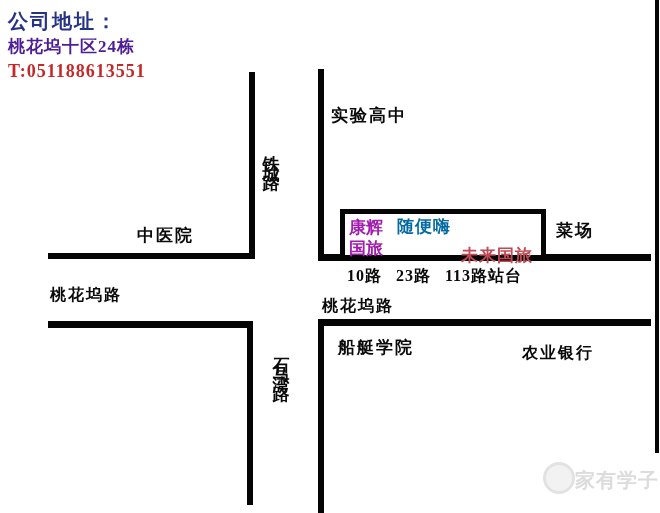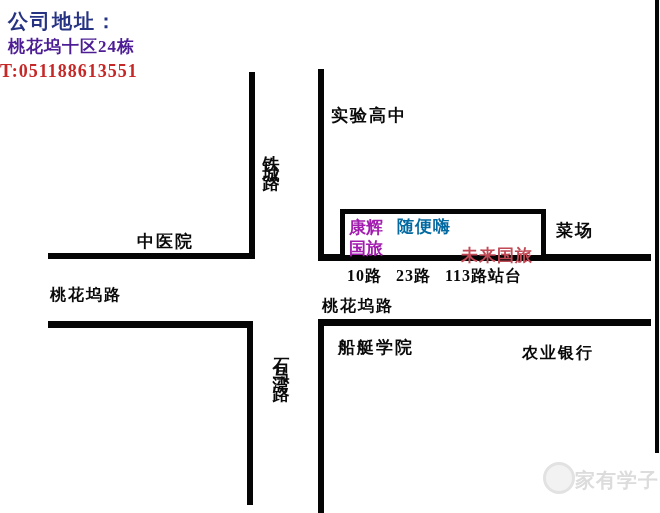--- a/index.html
+++ b/index.html
@@ -29,24 +29,24 @@
   }
   .shop-box{
     position:absolute;
     left:340px;top:209px;
     width:196px;height:41px;
     border:5px solid #050505;
     background:#ffffff;
   }
   .addr1{left:8px;top:10px;font-size:20px;letter-spacing:2px;}
   .addr2{left:8px;top:37px;font-size:17px;letter-spacing:1px;}
-  .addr3{left:0;top:61px;font-size:18px;letter-spacing:1px;}
+  .addr3{left:8px;top:61px;font-size:18px;letter-spacing:1px;}
   .school{left:331px;top:106px;font-size:17px;letter-spacing:2px;font-family:Liberation Serif, serif;}
   .tiecheng{left:261px;top:142px;font-size:17px;}
-  .hospital{left:137px;top:232px;font-size:17px;letter-spacing:2px;}
+  .hospital{left:137px;top:226px;font-size:17px;letter-spacing:2px;}
   .taohuawu-left{left:50px;top:286px;font-size:16px;letter-spacing:2px;}
   .taohuawu-right{left:322px;top:297px;font-size:16px;letter-spacing:2px;}
   .bus{left:347px;top:267px;font-size:16px;word-spacing:9px;letter-spacing:1px;}
   .market{left:556px;top:221px;font-size:17px;letter-spacing:2px;}
   .boat{left:338px;top:338px;font-size:17px;letter-spacing:2px;}
   .bank{left:522px;top:344px;font-size:16px;letter-spacing:2px;}
   .shima{left:271px;top:344px;font-size:17px;}
   .shop{position:absolute;font-weight:bold;white-space:nowrap;}
   .shop-kanghui{left:349px;top:217px;font-size:17px;line-height:21px;}
   .shop-suibian{left:397px;top:215px;font-size:17px;letter-spacing:1px;}

